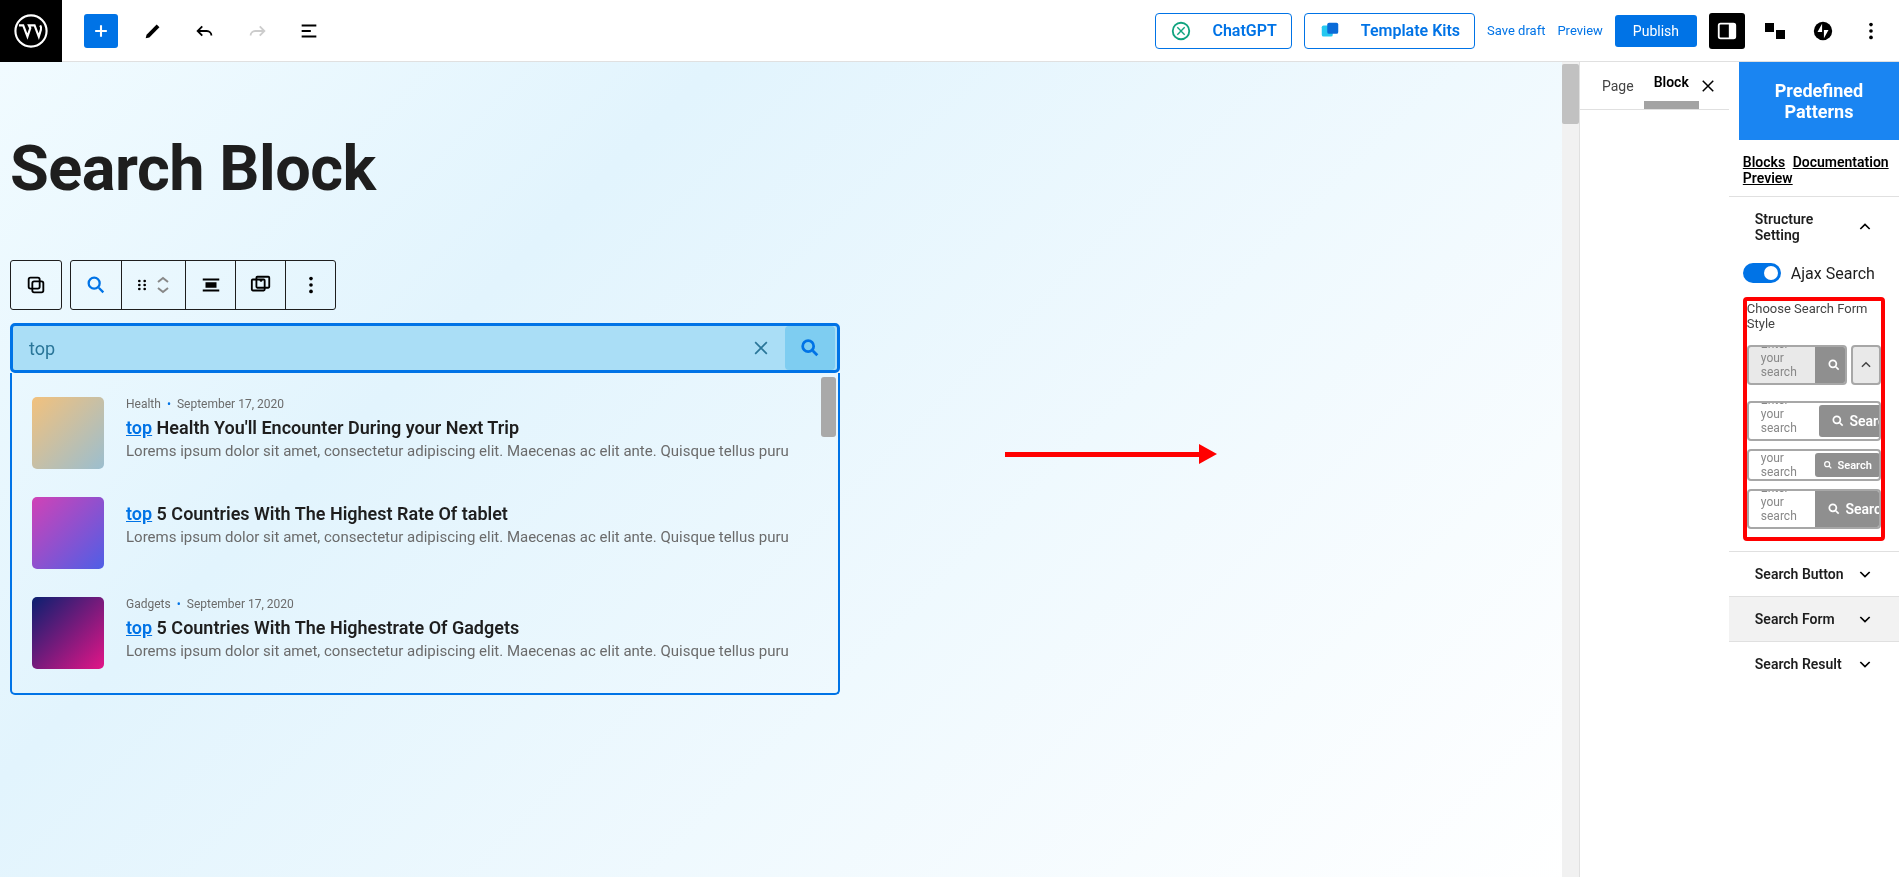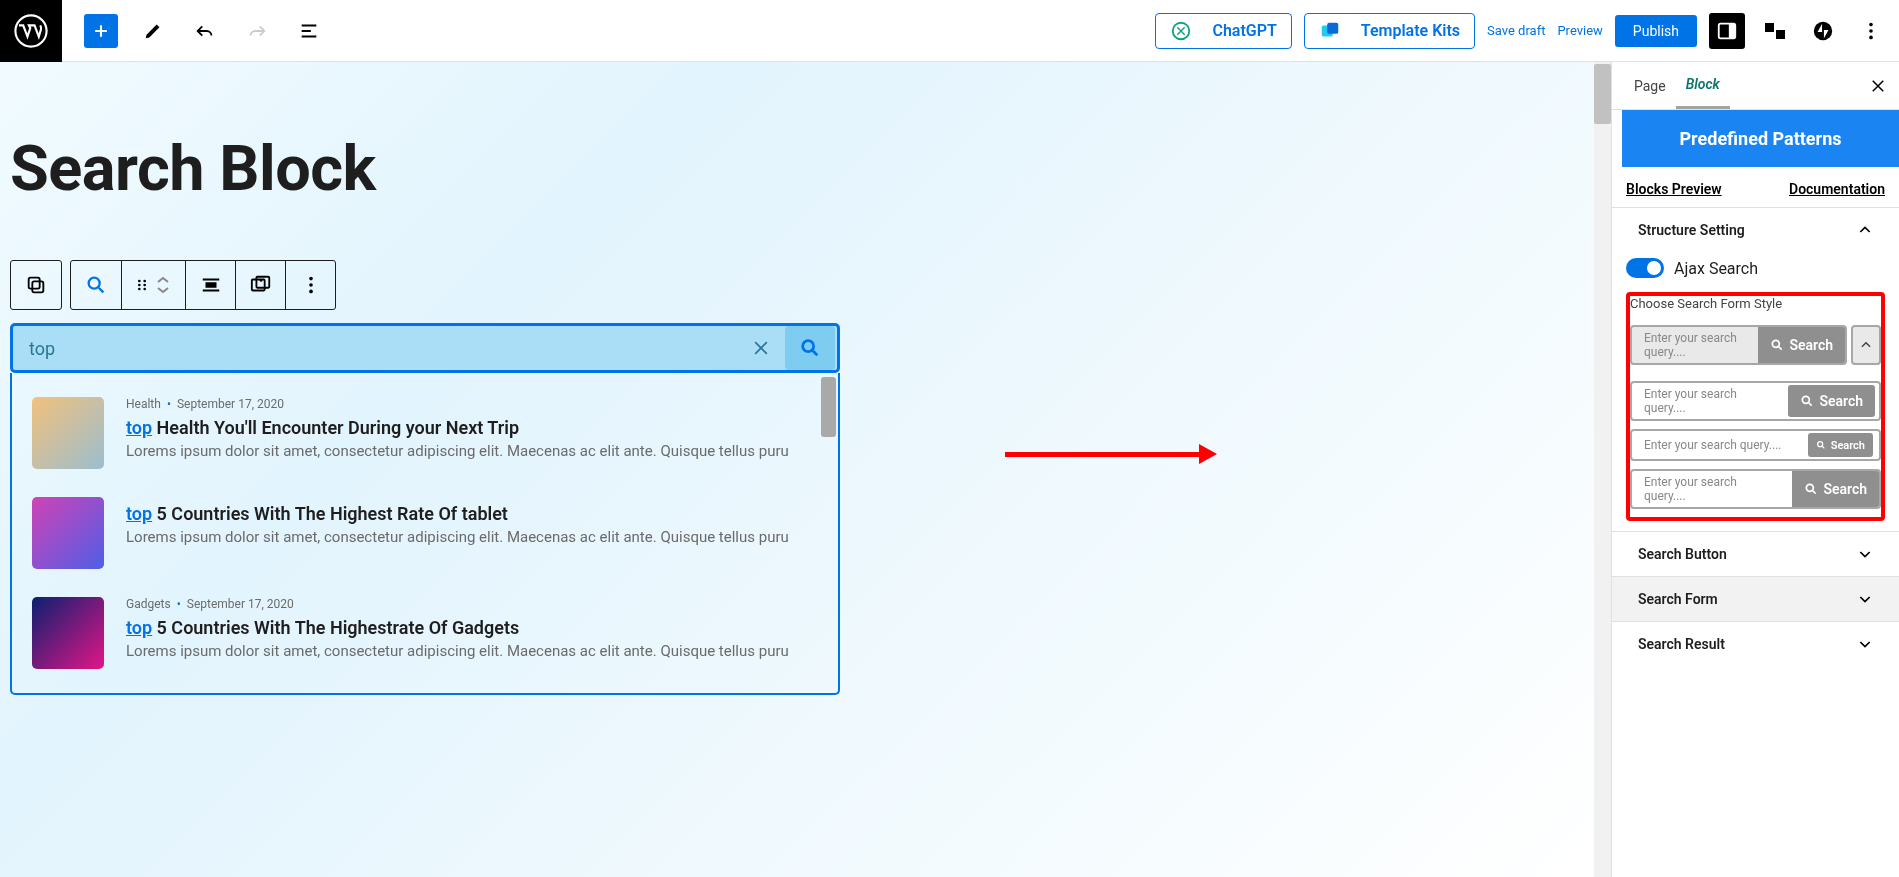--- a/index.html
+++ b/index.html
@@ -57,24 +57,24 @@
   .r-title { font-size:18px; font-weight:600; margin:6px 0 4px; }
   .r-title .hl{ color:#0073e6; text-decoration:underline; }
   .r-desc { color:#6b6b6b; font-size:15px; }
 
   
   .arrow { position:absolute; left: 1005px; top: 390px; }
   .arrow-line{ width:200px; height:5px; background:#ff0000;}
   .arrow-head{ position:absolute; right:-12px; top:-8px; width:0;height:0; border-left:18px solid #ff0000; border-top:10px solid transparent; border-bottom:10px solid transparent;}
 
   
-  .sidebar { width: 288px; border-left: 1px solid #e0e0e0; display:flex; flex-direction:column; overflow:hidden; background:#fff;}
+  .sidebar { width: 320px; border-left: 1px solid #e0e0e0; display:flex; flex-direction:row; overflow:hidden; background:#fff;}
   .tabs { display:flex; align-items:center; border-bottom:1px solid #e0e0e0; height:48px; padding:0 12px;}
   .tab { padding:0 10px; height:100%; display:flex; align-items:center; font-size:14px; color:#444; cursor:pointer;}
-  .tab.active{ font-weight:600; border-bottom:3px solid #a3a3a3; color:#0f766e;font-style:italic; }
+  .tab.active{ font-weight:600; border-bottom:8px solid #a3a3a3; color:#000000; }
   .tab-close{ margin-left:auto; cursor:pointer; font-size:20px; }
   .panel-body{ flex:1; overflow-y:auto;}
   .predef{ background:#1a85f2; color:#fff; text-align:center; font-weight:700; font-size:18px; padding:18px 0; margin-bottom:8px;margin-left:10px;}
   .links-row{ display:flex; justify-content:space-between; padding:6px 14px 10px; font-size:14px; border-bottom:1px solid #e0e0e0;}
   .links-row a{ color:#000; text-decoration:underline; cursor:pointer; font-weight:600;}
   .section-hdr{ display:flex; justify-content:space-between; align-items:center; padding:14px 26px; font-weight:600; font-size:14px; cursor:pointer;}
   .section-hdr.bordered{ border-top:1px solid #e0e0e0;}
   .section-hdr .chev{ font-size:18px;}
   .section-content{ padding:0 14px 10px;}
   .toggle-row{ display:flex; align-items:center; gap:10px; margin:6px 0 14px;}

